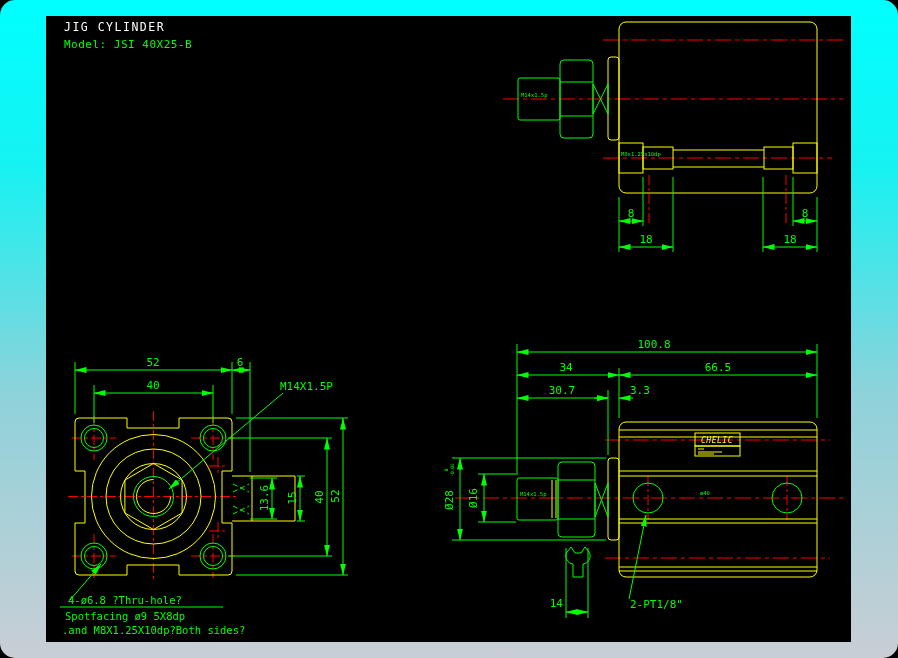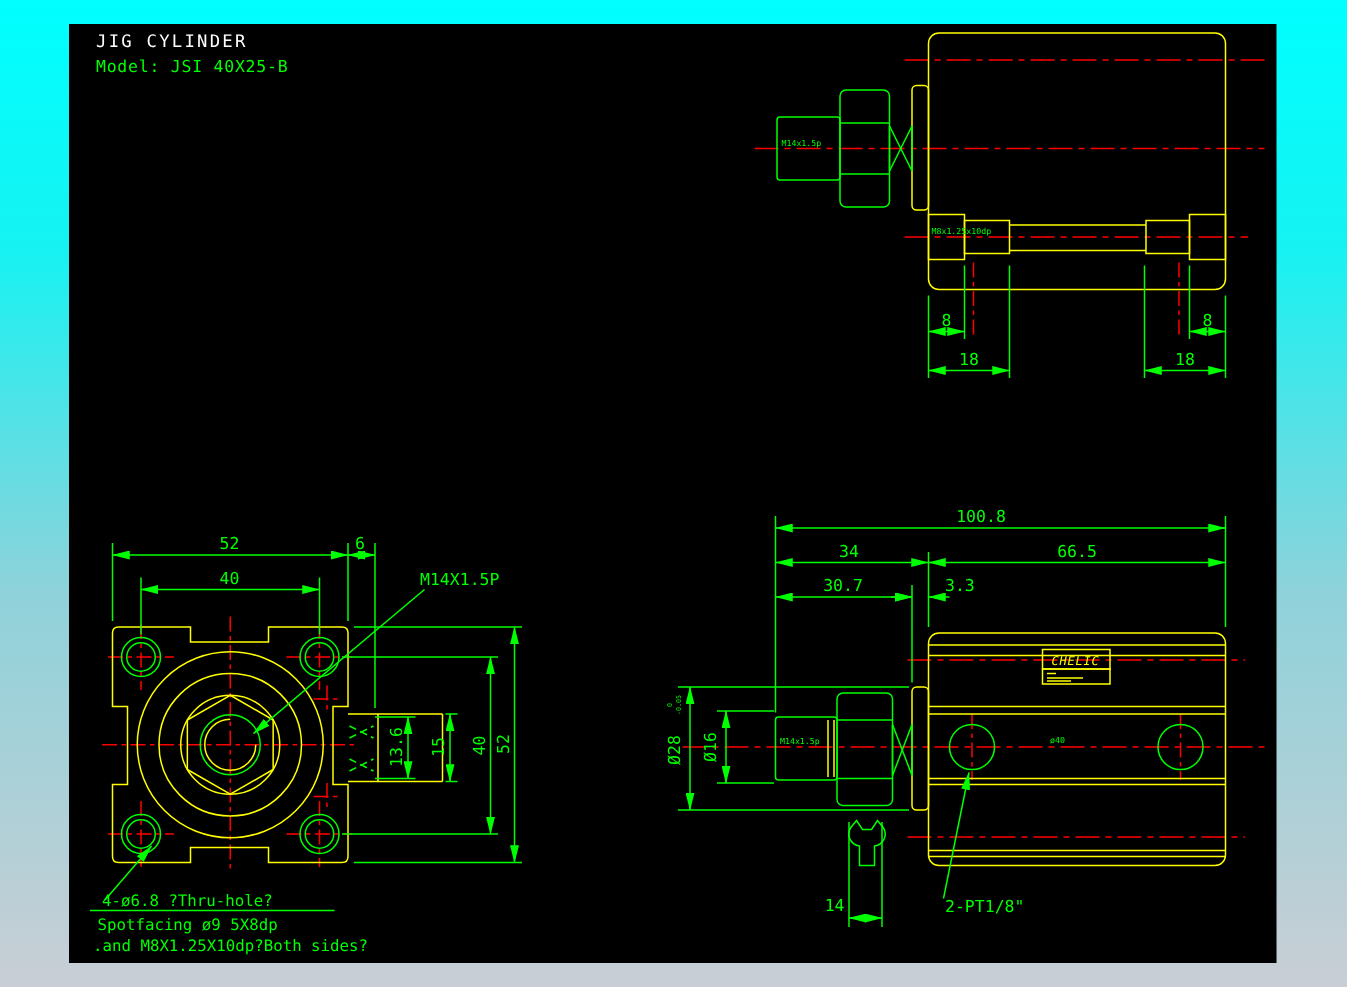--- a/index.html
+++ b/index.html
@@ -1,16 +1,16 @@
 <!DOCTYPE html>
 <html><head>
 <meta charset="utf-8">
 <style>
   html,body{margin:0;padding:0;background:#000;}
-  .stage{position:relative;width:898px;height:658px;overflow:hidden;}
+  .stage{position:relative;width:898px;height:658px;overflow:hidden;border-radius:15px;}
   svg{display:block;}
   text{font-family:"DejaVu Sans Mono","Liberation Mono",monospace;}
   .dim{fill:#00ff00;font-size:11px;}
   .tiny{fill:#00ff00;font-size:5.5px;}
   .note{fill:#00ff00;font-size:10.5px;}
   .title1{fill:#ffffff;font-size:11.5px;letter-spacing:1.5px;}
   .title2{fill:#00ff00;font-size:11px;letter-spacing:0.5px;}
   .brand{fill:#ffff00;font-size:8px;font-style:italic;letter-spacing:0.5px;}
   .tol{fill:#00ff00;font-size:4.5px;}
   .y{stroke:#ffff00;fill:none;stroke-width:1;}

